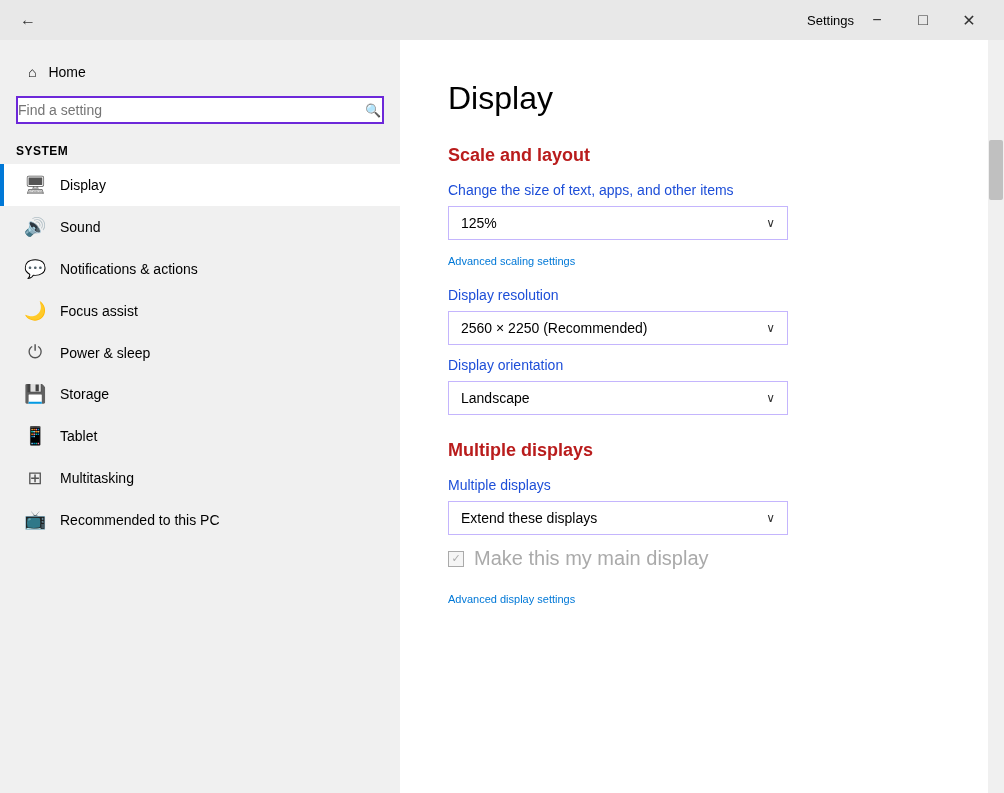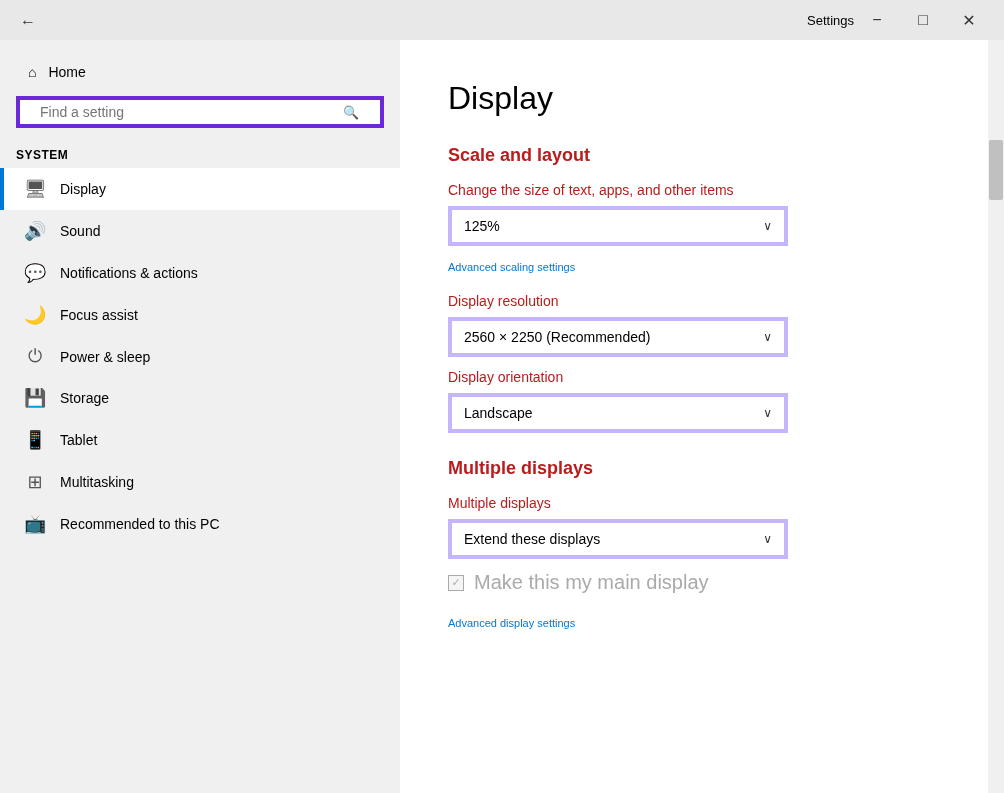--- a/index.html
+++ b/index.html
@@ -87,23 +87,23 @@
       font-size: 14px;
       color: #000;
       background: none;
       border: none;
       text-align: left;
       width: 100%;
     }
     .search-box {
       display: flex;
       align-items: center;
-      border: 4px solid #6d28d9;
-      background: #fff;
-      padding: 4px 20px;
+      border: 2px solid #6d28d9;
+      background: #fff;
+      padding: 4px 0;
       gap: 18px;
     }
     .search-input {
       border: none;
       outline: none;
       flex: 1;
       font-size: 14px;
       background: transparent;
     }
     .search-icon-span { color: #666; font-size: 13px; }
@@ -170,29 +170,29 @@
     .section-title {
       font-size: 18px;
       font-weight: 600;
       color: #b91c1c;
       margin-bottom: 16px;
       margin-top: 8px;
     }
 
     .setting-label {
       font-size: 14px;
-      color: #b91c1c;
+      color: #1d4ed8;
       margin-bottom: 8px;
     }
 
     .dropdown {
       display: flex;
       align-items: center;
       justify-content: space-between;
-      border: 4px solid #c4b5fd;
+      border: 1px solid #c4b5fd;
       padding: 8px 12px;
       width: 340px;
       background: #fff;
       cursor: pointer;
       margin-bottom: 12px;
     }
     .dropdown-chevron { font-size: 12px; color: #333; }
 
     .link-btn {
       color: #0078d7;

